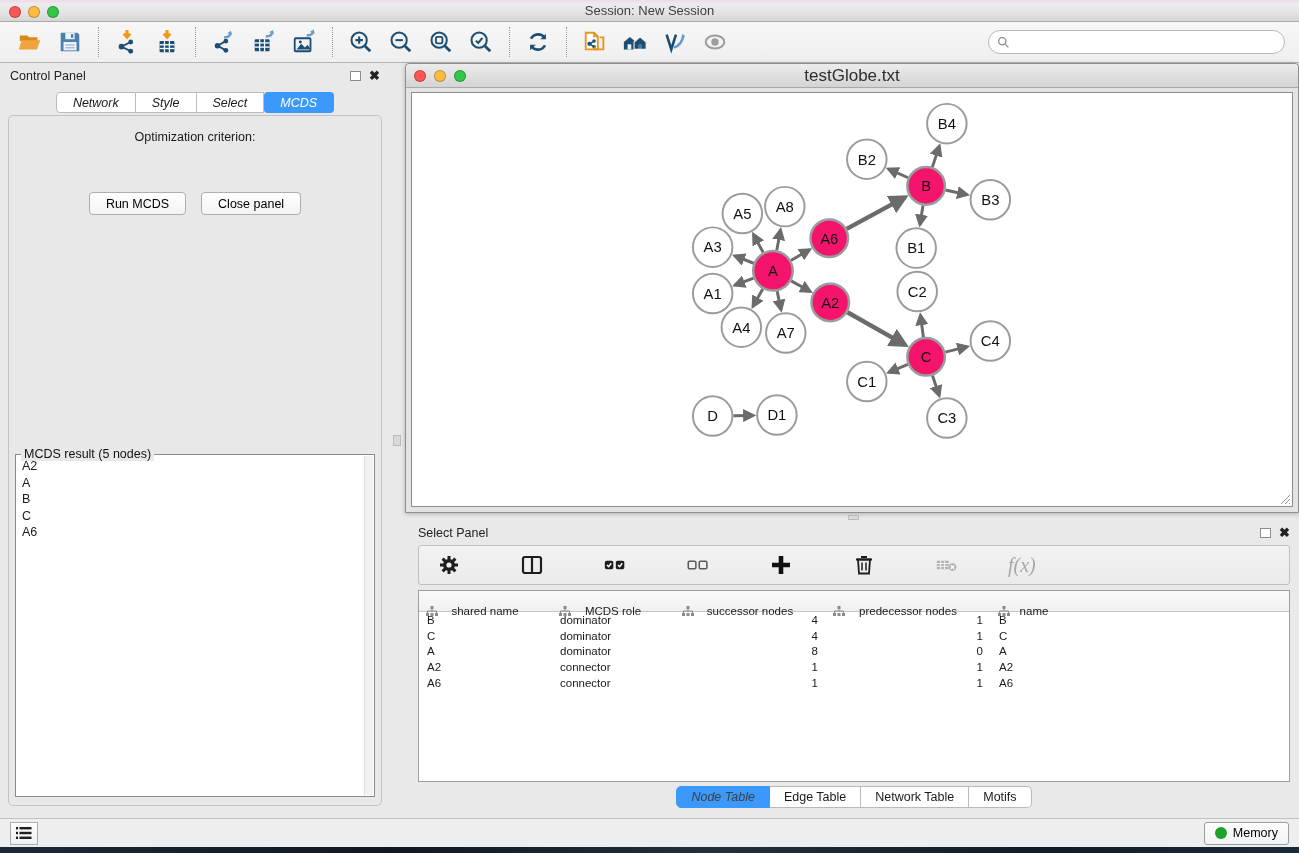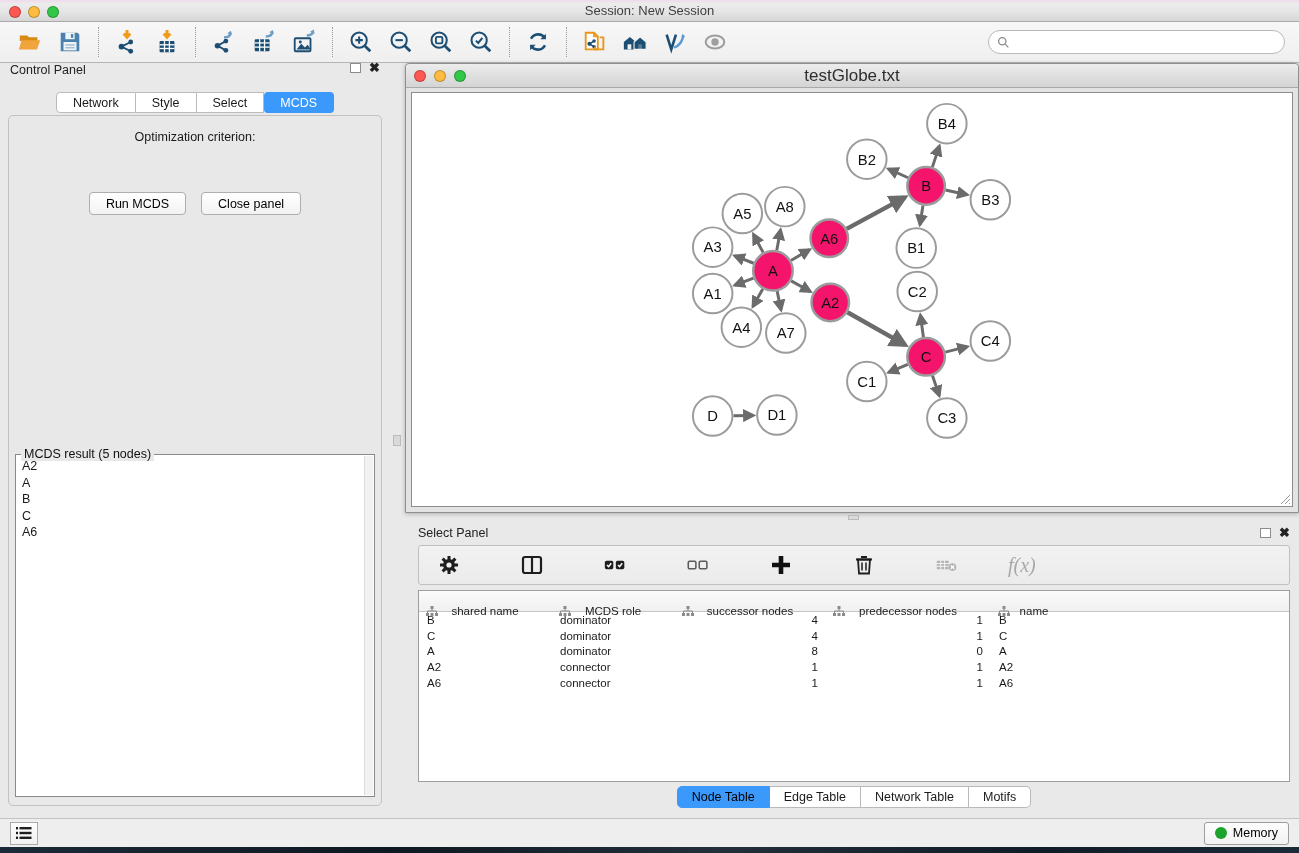--- a/index.html
+++ b/index.html
@@ -25,28 +25,28 @@
   .tsep { width:1px; height:30px; border-left:1px dotted #9a9a9a; margin:0 8px; }
   .searchbox { margin-left:auto; margin-right:4px; width:297px; height:24px; background:#fff;
     border:1px solid #b9b9b9; border-radius:12px; display:flex; align-items:center; padding:0 8px; }
   .searchbox input { border:none; outline:none; flex:1; font-size:12px; background:transparent; }
 
   
   .main { flex:1 1 auto; display:flex; position:relative; }
 
   
   .control-panel { width:390px; flex:0 0 390px; display:flex; flex-direction:column; background:#e9e9e9; }
-  .panel-header { height:26px; display:flex; align-items:flex-start; padding:0 10px; }
+  .panel-header { height:26px; display:flex; align-items:center; padding:0 10px; }
   .panel-title { font-size:12.5px; color:#222; }
   .panel-icons { margin-left:auto; display:flex; gap:8px; align-items:center; }
   .float-ic { width:11px; height:10px; border:1.5px solid #8c8c8c; background:#fff; }
   .close-ic { font-size:13px; font-weight:bold; color:#222; line-height:10px; cursor:pointer; }
   .cp-tabs { height:24px; display:flex; justify-content:center; align-items:flex-end; gap:0; }
   .cp-tab { height:21px; padding:0 16px; background:#fff; border:1px solid #bcbcbc; border-left:none;
-    display:flex; align-items:center; font-size:12.5px; cursor:pointer; }
+    display:flex; align-items:center; font-size:12.5px; cursor:pointer;font-style:italic; }
   .cp-tab:first-child { border-left:1px solid #bcbcbc; border-radius:4px 0 0 4px; }
   .cp-tab:last-child { border-radius:0 4px 4px 0; }
   .cp-tab.selected { background:#3b99fc; border-color:#3b99fc; color:#fff; border-radius:4px; }
   .cp-content { position:relative; flex:1; margin:2px 8px 12px 8px; background:#e8e8e8;
     border:1px solid #c2c2c2; border-radius:5px; }
   .opt-label { position:absolute; top:14px; left:0; right:0; text-align:center; font-size:12.5px; }
   .dropdown { position:absolute; top:38px; left:34px; width:312px; height:25px; background:#fff;
     border:1px solid #9f9f9f; border-radius:5px; display:flex; align-items:center; cursor:pointer; }
   .dd-text { flex:1; font-size:12.5px; padding-left:9px; white-space:nowrap; overflow:hidden; }
   .dd-stepper { width:21px; height:23px; margin-right:1px; border-radius:0 4px 4px 0;
@@ -110,21 +110,21 @@
   .th-cell svg { width:12px; height:11px; flex:0 0 12px; position:absolute; left:7px; }
   .tp-rows { flex:1; }
   .t-row { display:flex; height:15.8px; align-items:center; cursor:default; }
   .t-cell { font-size:11.5px; padding:0 8px; white-space:nowrap; overflow:hidden; }
   .t-cell.num { text-align:right; }
   .tp-tabs { height:30px; flex:0 0 30px; display:flex; justify-content:center; align-items:center; }
   .tp-tab { height:22px; padding:0 14px; display:flex; align-items:center; font-size:12.5px;
     background:#fff; border:1px solid #b9b9b9; border-left:none; cursor:pointer; }
   .tp-tab:first-child { border-left:1px solid #b9b9b9; border-radius:5px 0 0 5px; }
   .tp-tab:last-child { border-radius:0 5px 5px 0; }
-  .tp-tab.selected { background:#3b99fc; border-color:#3b99fc; color:#000000; }
+  .tp-tab.selected { background:#3b99fc; border-color:#3b99fc; color:#404040;font-style:italic; }
 
   
   .statusbar { height:29px; flex:0 0 29px; background:#eeeeee; border-top:1px solid #c3c3c3;
     display:flex; align-items:center; padding:0 10px; }
   .list-btn { width:28px; height:23px; background:linear-gradient(#fdfdfd,#f0f0f0); border:1px solid #ababab;
     display:flex; align-items:center; justify-content:center; cursor:pointer; }
   .memory-btn { margin-left:auto; height:23px; background:linear-gradient(#fdfdfd,#f2f2f2);
     border:1px solid #9d9d9d; border-radius:3px; display:flex; align-items:center; gap:6px;
     padding:0 10px; font-size:12.5px; cursor:pointer; }
   .mem-dot { width:12px; height:12px; border-radius:50%; background:#1ba32b; }

